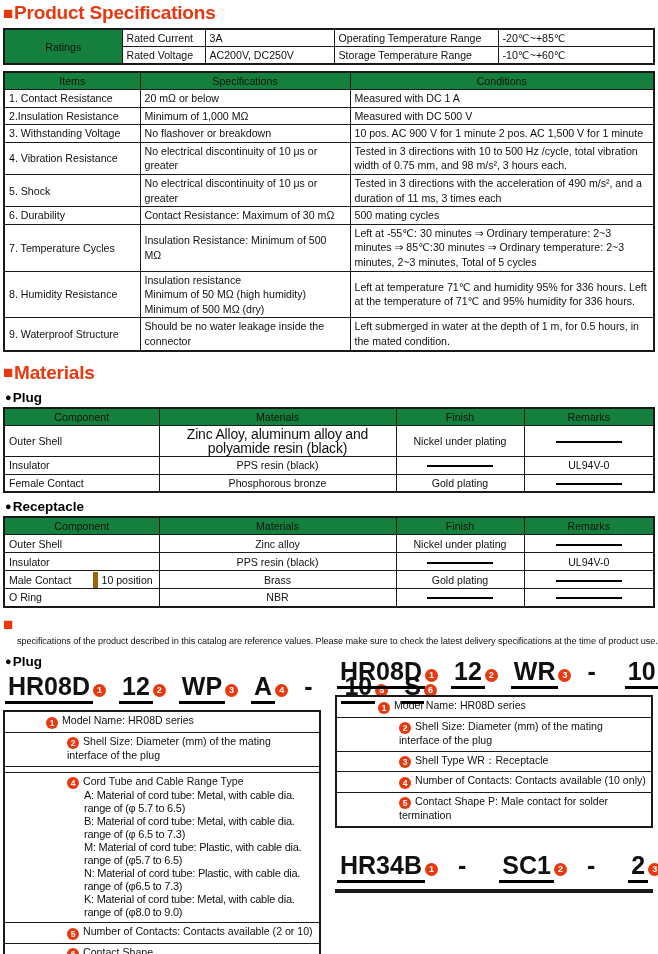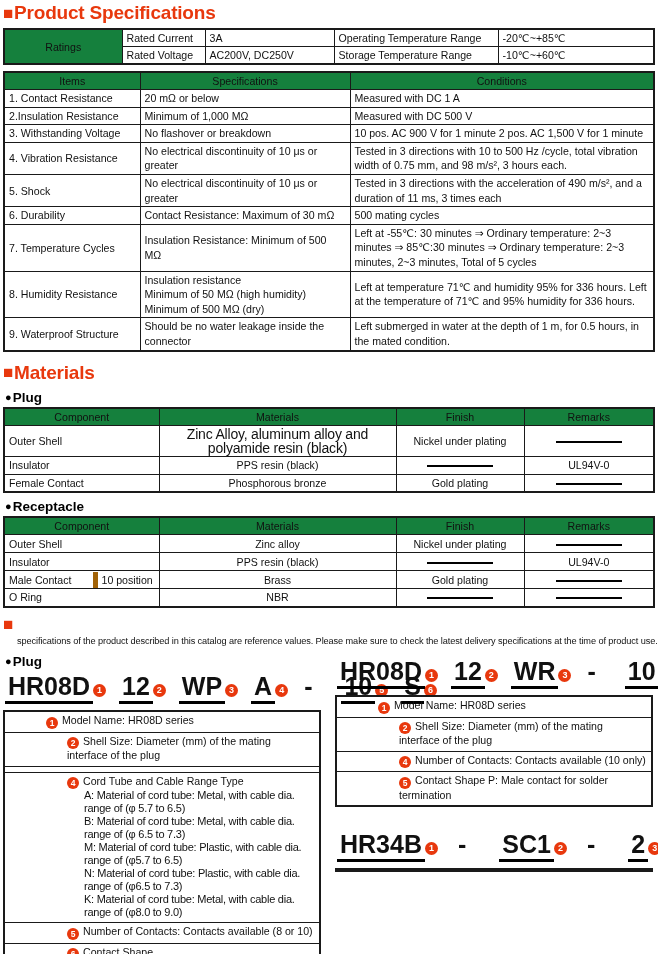--- a/index.html
+++ b/index.html
@@ -303,21 +303,21 @@
         </div>
         <div class="lrow">
           <div class="lline"><span class="circ">4</span><span>Cord Tube and Cable Range Type</span></div>
           <div class="lline sub small">A: Material of cord tube: Metal, with cable dia. range of (φ 5.7 to 6.5)</div>
           <div class="lline sub small">B: Material of cord tube: Metal, with cable dia. range of (φ 6.5 to 7.3)</div>
           <div class="lline sub small">M: Material of cord tube: Plastic, with cable dia. range of (φ5.7 to 6.5)</div>
           <div class="lline sub small">N: Material of cord tube: Plastic, with cable dia. range of (φ6.5 to 7.3)</div>
           <div class="lline sub small">K: Material of cord tube: Metal, with cable dia. range of (φ8.0 to 9.0)</div>
         </div>
         <div class="lrow">
-          <div class="lline"><span class="circ">5</span><span>Number of Contacts: Contacts available (8 or 10)</span></div>
+          <div class="lline"><span class="circ">5</span><span>Number of Contacts: Contacts available (2 or 10)</span></div>
         </div>
         <div class="lrow">
           <div class="lline"><span class="circ">6</span><span>Contact Shape</span></div>
           <div class="lline sub">S: Female contact for solder termination</div>
 
         </div>
       </div>
     </div>
 
     <div class="pns-col">
@@ -346,20 +346,23 @@
             <div class="pntext">P</div>
             <div class="pncircle">5</div>
           </div>
       </div>
       <div class="legend">
         <div class="lrow">
           <div class="lline"><span class="circ">1</span><span>Model Name: HR08D series</span></div>
         </div>
         <div class="lrow">
           <div class="lline"><span class="circ">2</span><span>Shell Size:  Diameter (mm) of the mating interface of the plug</span></div>
+        </div>
+        <div class="lrow">
+          <div class="lline"><span class="circ">3</span><span>Shell Type   WR：Receptacle</span></div>
         </div>
         <div class="lrow">
           <div class="lline"><span class="circ">4</span><span>Number of Contacts: Contacts available (10 only)</span></div>
         </div>
         <div class="lrow">
           <div class="lline"><span class="circ">5</span><span>Contact Shape P: Male contact for solder termination</span></div>
         </div>
       </div>
 
       <div class="crimp-block">

